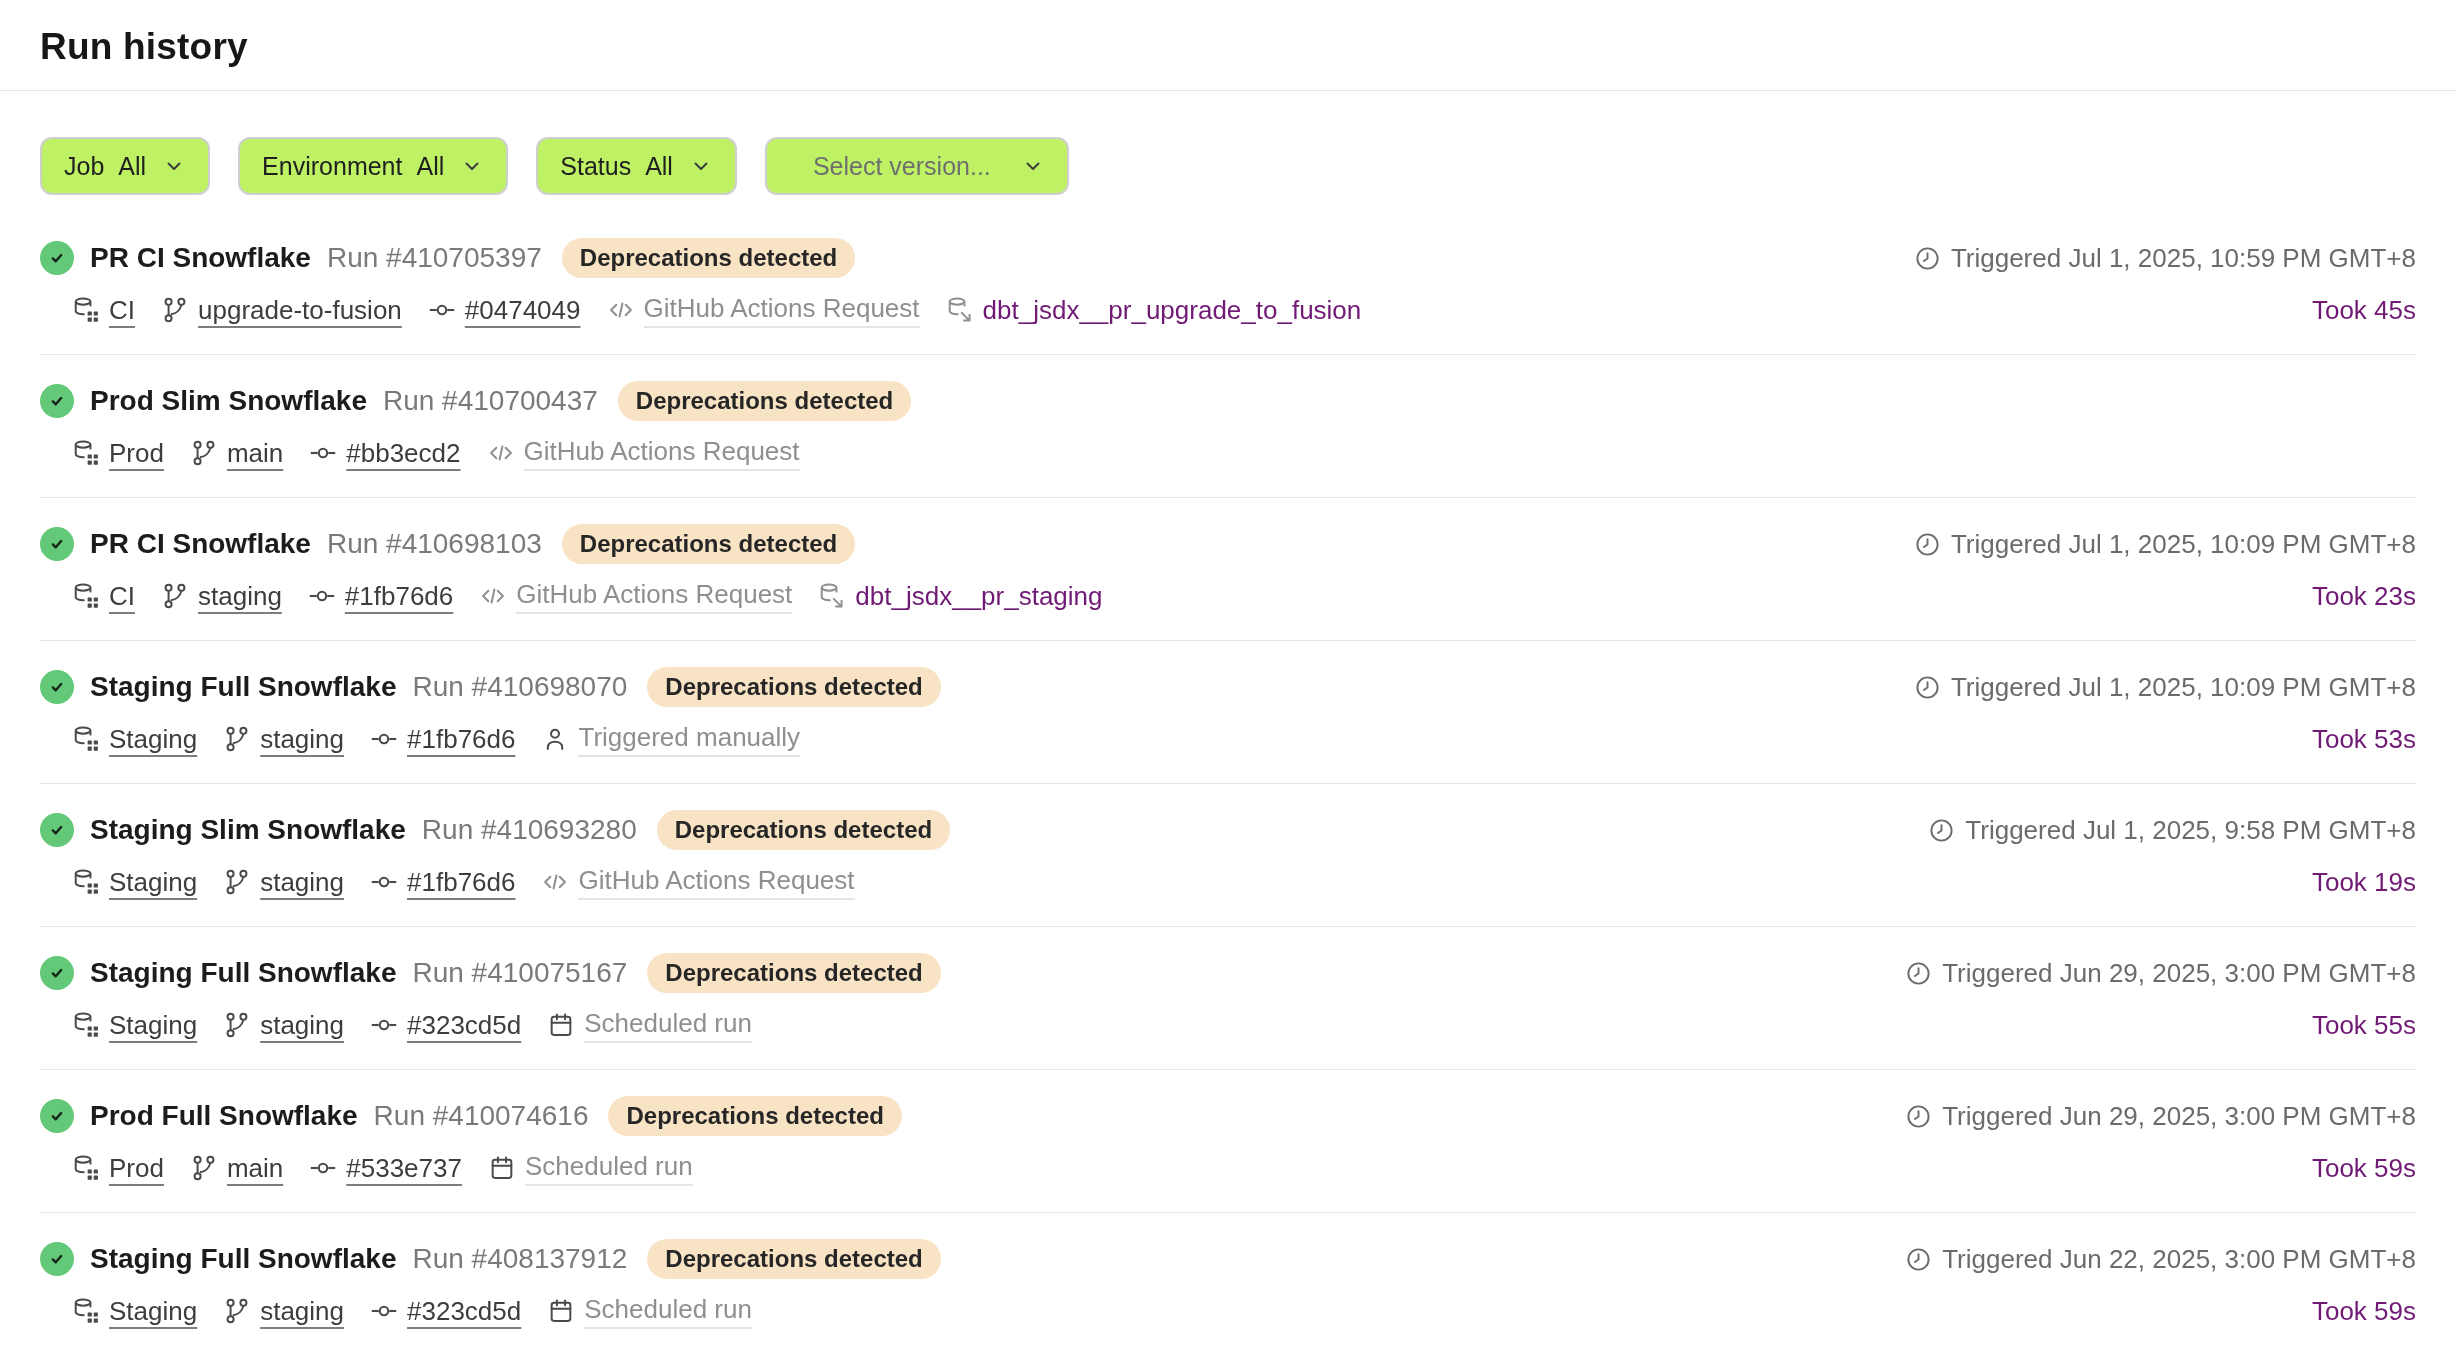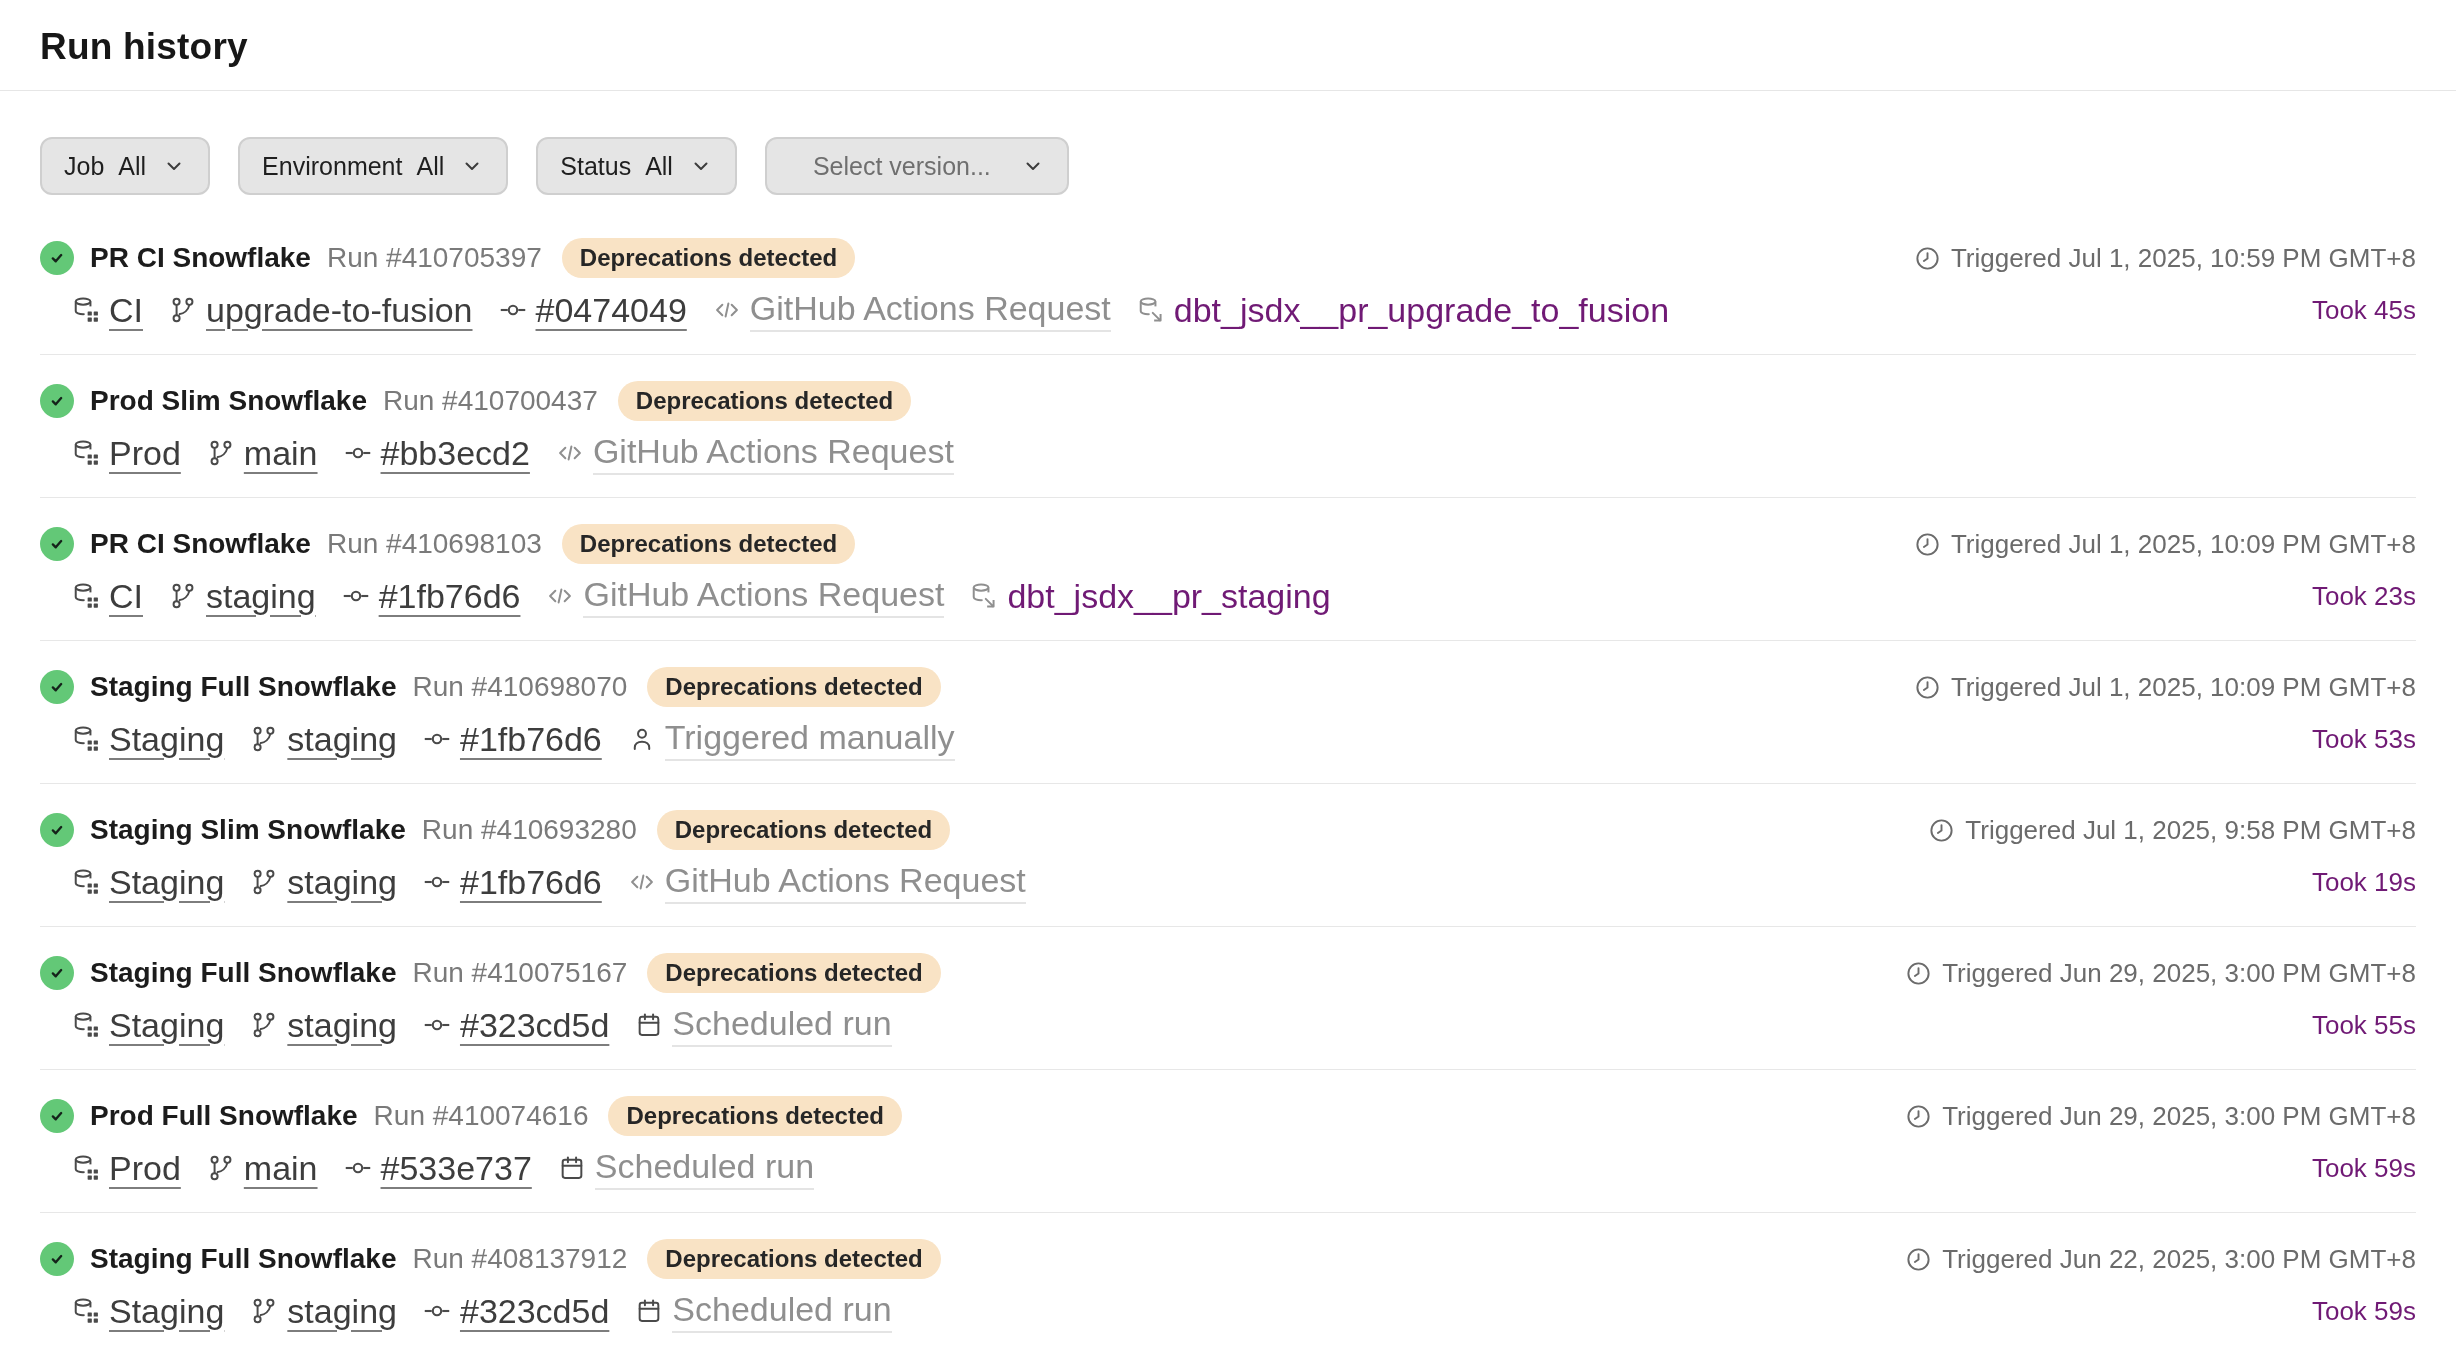--- a/index.html
+++ b/index.html
@@ -4,21 +4,21 @@
 <style>
   * { margin: 0; padding: 0; box-sizing: border-box; }
   html, body { width: 2456px; height: 1354px; overflow: hidden; background: #ffffff;
     font-family: "Liberation Sans", "DejaVu Sans", sans-serif; color: #1c1c1c; }
 
   .page-header { padding: 26px 20px 22px 40px; border-bottom: 1px solid #e6e6e6; }
   .page-title { font-size: 37px; font-weight: 700; color: #171717; letter-spacing: .2px; }
 
   .filters { display: flex; gap: 28px; padding: 46px 40px 0 40px; }
   .filter-btn { display: inline-flex; align-items: center; height: 58px; padding: 0 22px;
-    background: #e5e5e5; border: 2px solid #cfcfcf; border-radius: 12px; font-size: 25px;
+    background: #bef264; border: 2px solid #cfcfcf; border-radius: 12px; font-size: 25px;
     font-weight: 500; color: #1f1f1f; cursor: pointer; white-space: nowrap; }
   .filter-btn .flabel { margin-right: 14px; }
   .filter-btn .fvalue { margin-right: 16px; }
   .filter-btn .chev { width: 24px; height: 24px; color: #3c3c3c; }
   .filter-btn.placeholder { min-width: 250px; justify-content: space-between; padding-left: 46px; }
   .filter-btn.placeholder .flabel { color: #6f6f6f; margin-right: 30px; }
 
   .run-list { padding: 0 40px; }
   .run-row { display: grid; grid-template-columns: 1fr auto;
     padding: 24px 0 24px 0; border-bottom: 1px solid #e7e7e7; }
@@ -32,21 +32,21 @@
 
   .status-circle { width: 34px; height: 34px; border-radius: 50%; background: #63c877;
     display: inline-flex; align-items: center; justify-content: center; margin-right: 16px; flex: none; }
   .status-circle svg { width: 20px; height: 20px; color: #15231a; }
 
   .job-name { font-size: 28px; font-weight: 700; color: #1c1c1c; text-decoration: none; }
   .run-label { font-size: 28px; font-weight: 400; color: #7a7a7a; margin-left: 16px; }
   .badge { margin-left: 20px; background: #f9e3c5; color: #262626; font-size: 24px;
     font-weight: 600; border-radius: 999px; padding: 8px 18px; line-height: 1; white-space: nowrap; }
 
-  .meta-item { display: inline-flex; align-items: center; gap: 9px; font-size: 34px; white-space: nowrap; }
+  .meta-item { display: inline-flex; align-items: center; gap: 9px; font-size: 26px; white-space: nowrap; }
   .meta-item svg { width: 28px; height: 28px; flex: none; }
   .meta-link { color: #3d3d3d; font-weight: 500; text-decoration: underline;
     text-decoration-color: #7d7d7d; text-underline-offset: 7px; text-decoration-thickness: 2px; }
   .meta-icon { color: #4a4a4a; }
   .meta-gray { color: #8f8f8f; font-weight: 400; }
   .trigger-label { color: #8f8f8f; border-bottom: 2px solid #e4e4e4; padding-bottom: 2px; }
   .schema-label { color: #701a75; text-align: center; }
 
   .triggered-text { font-size: 26px; color: #6b6b6b; }
   .clock { width: 27px; height: 27px; color: #6b6b6b; flex: none; }

